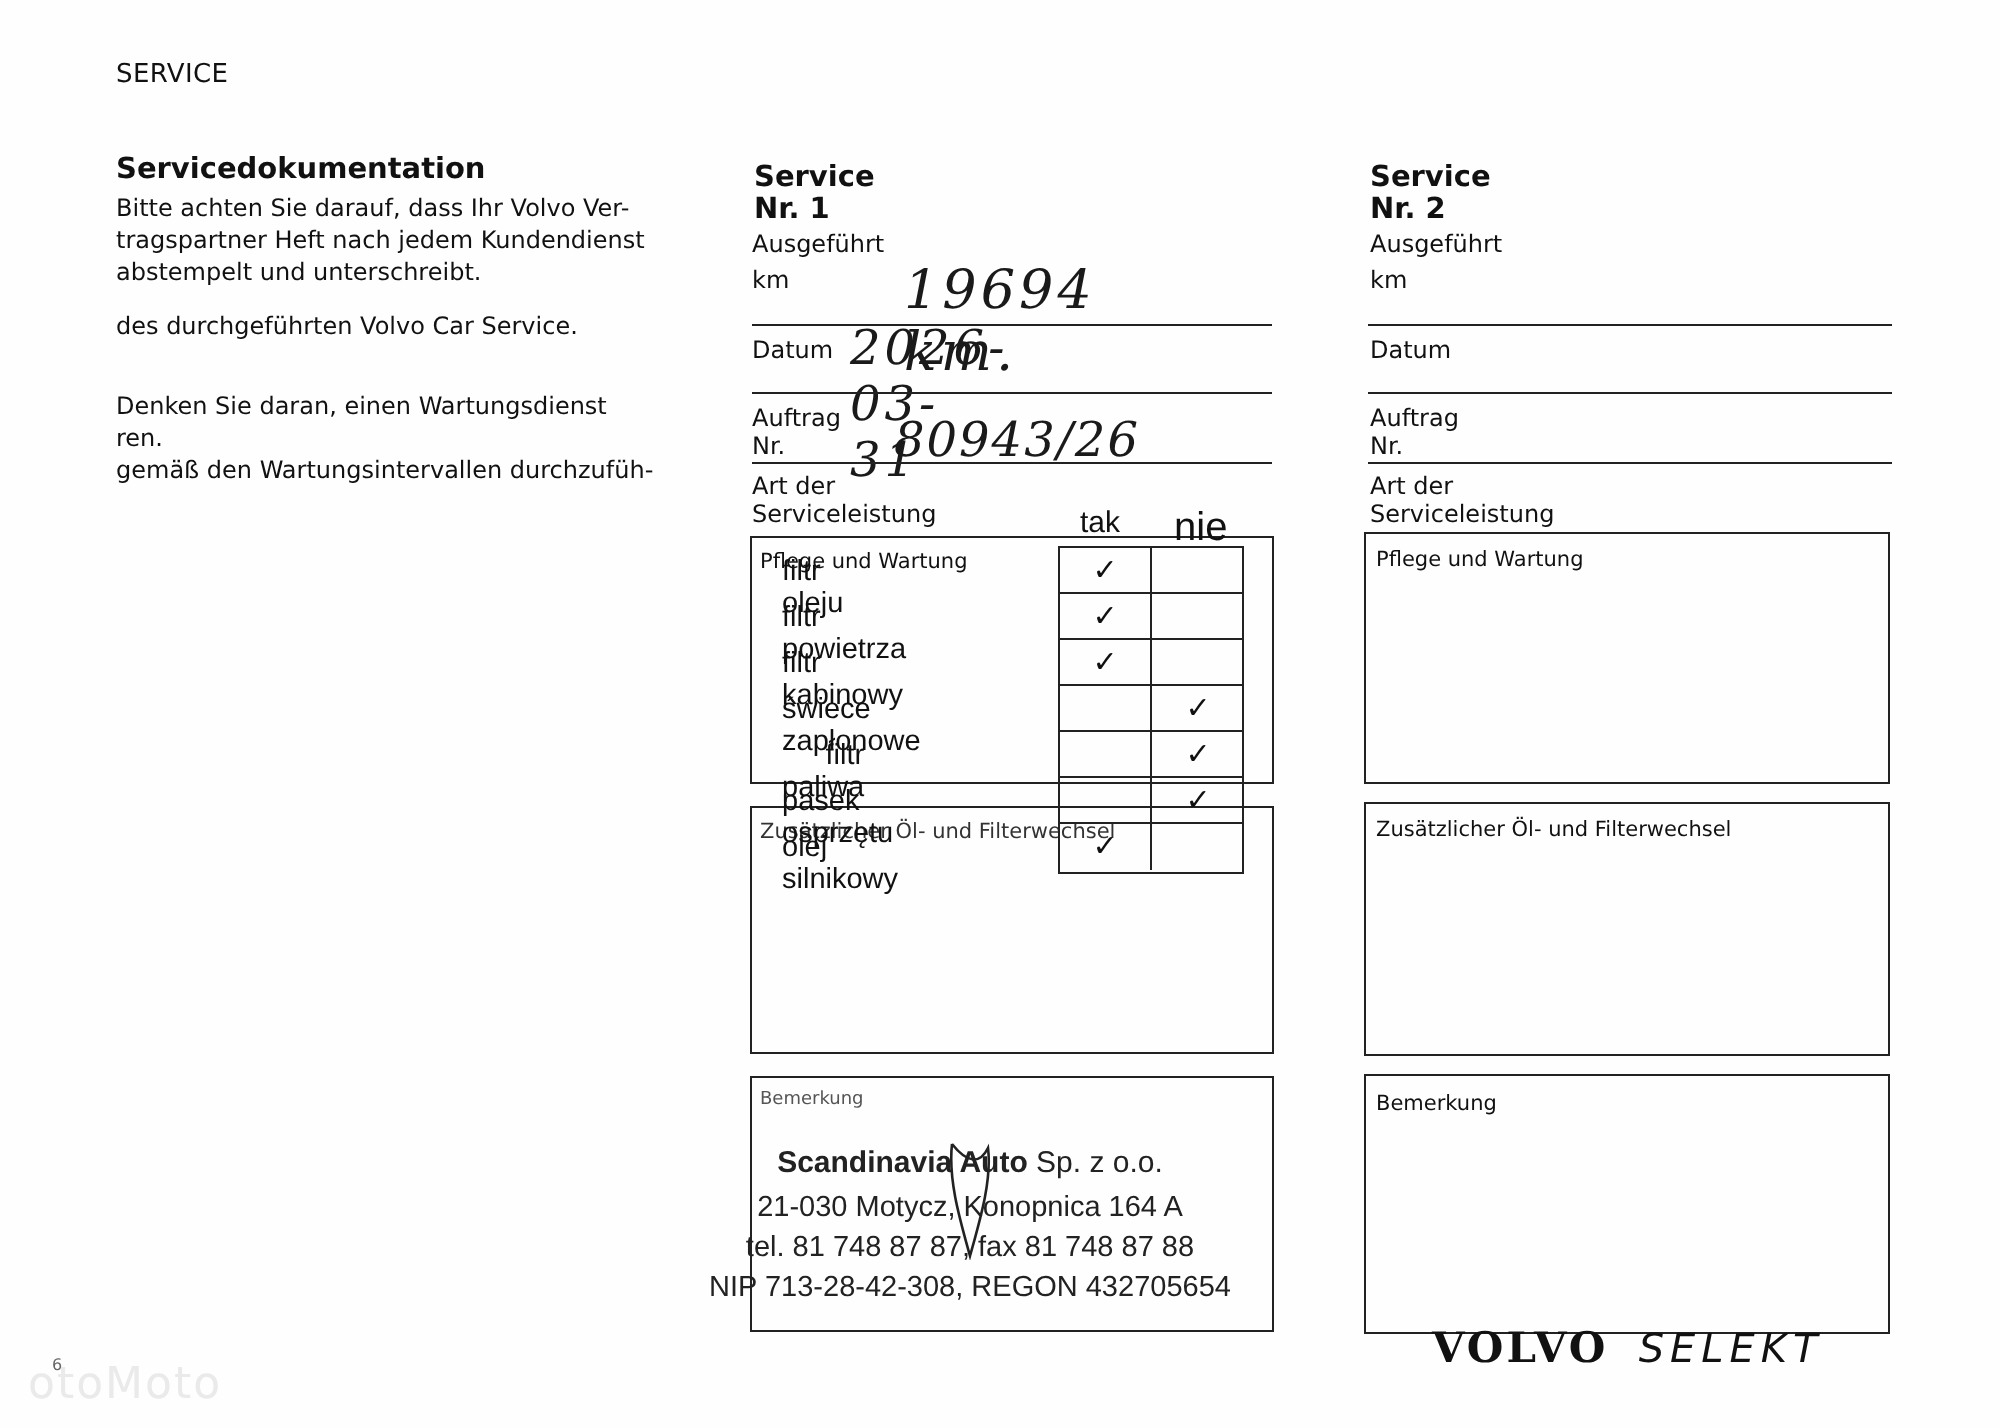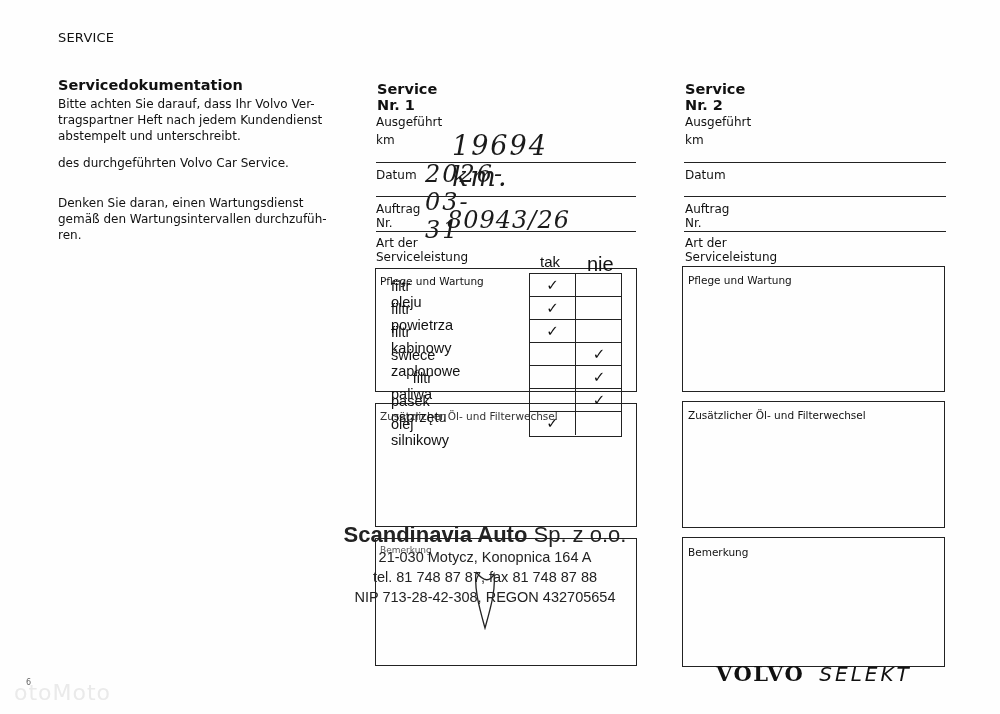--- a/index.html
+++ b/index.html
@@ -24,21 +24,21 @@
 
   .check-grid { border: 1.5px solid #222; }
   .cg-row { position: absolute; left: 0; height: 23px; width: 100%; border-bottom: 1.5px solid #222; }
   .cg-row:last-child { border-bottom: none; }
   .cg-cell { position: absolute; top: 0; height: 100%; text-align: center; font-size: 15px; line-height: 22px; }
   .cg-tak { left: 0; width: 46px; border-right: 1.5px solid #222; }
   .cg-nie { left: 46px; width: 46px; }
   .item-text { font-size: 14.5px; font-family: "Liberation Sans", sans-serif; }
 
   .stamp { font-family: "Liberation Sans", sans-serif; color: #222; text-align: center; }
-  .stamp-name { font-size: 22px; font-weight: bold; }
+  .stamp-name { font-size: 15px; font-weight: bold; margin-top: 47px; }
   .stamp-name .light { font-weight: normal; }
   .stamp-line { font-size: 14.5px; }
   .volvo-word { font-family: "DejaVu Serif", serif; font-weight: bold; letter-spacing: 2px; }
 
   .brand-volvo { font-family: "DejaVu Serif", serif; font-weight: bold; font-size: 21px; letter-spacing: 1.5px; }
   .brand-selekt { font-family: "DejaVu Sans", sans-serif; font-size: 20px; letter-spacing: 3px; font-style: italic; }
   .watermark { font-family: "DejaVu Sans", sans-serif; font-size: 22px; color: #eaeaea; letter-spacing: 1px; }
 </style>
 </head>
 <body>
@@ -49,22 +49,22 @@
 <div class="abs para" style="top:96px;">
   <div>Bitte achten Sie darauf, dass Ihr Volvo Ver-</div>
   <div>tragspartner Heft nach jedem Kundendienst</div>
   <div>abstempelt und unterschreibt.</div>
 </div>
 <div class="abs para" style="top:155px;">
   <div>des durchgeführten Volvo Car Service.</div>
 </div>
 <div class="abs para" style="top:195px;">
   <div>Denken Sie daran, einen Wartungsdienst</div>
+  <div>ren.</div>
   <div>gemäß den Wartungsintervallen durchzufüh-</div>
-  <div>ren.</div>
 </div>
 
 <div class="abs" style="left:0;top:0;">
   <div class="abs col-title" style="left:377px;top:81px;">Service Nr. 1</div>
   <div class="abs field-label" style="left:376px;top:115px;">Ausgeführt</div>
   <div class="abs field-label" style="left:376px;top:133px;">km</div>
   <div class="abs hand hand-km" style="left:452px;top:130px;">19694 km.</div>
   <div class="abs rule" style="left:376px;top:162px;width:260px;"></div>
 
   <div class="abs field-label" style="left:376px;top:168px;">Datum</div>

